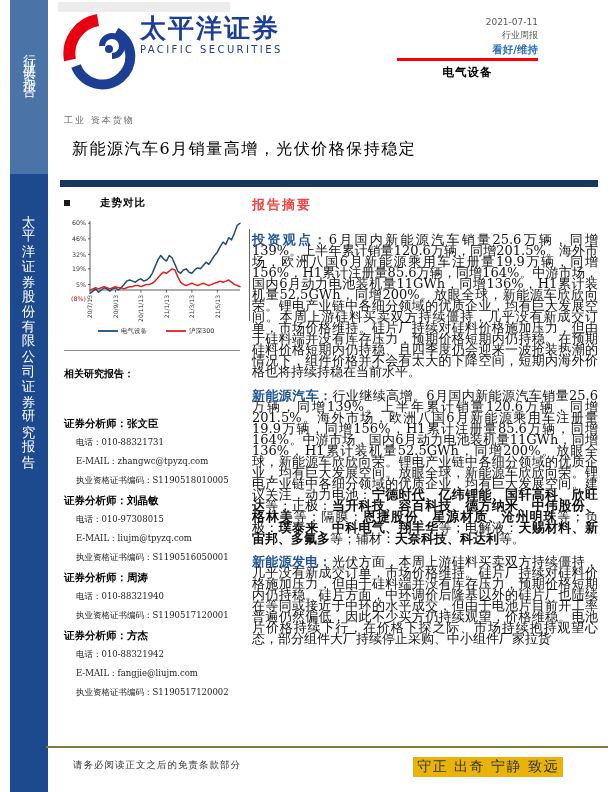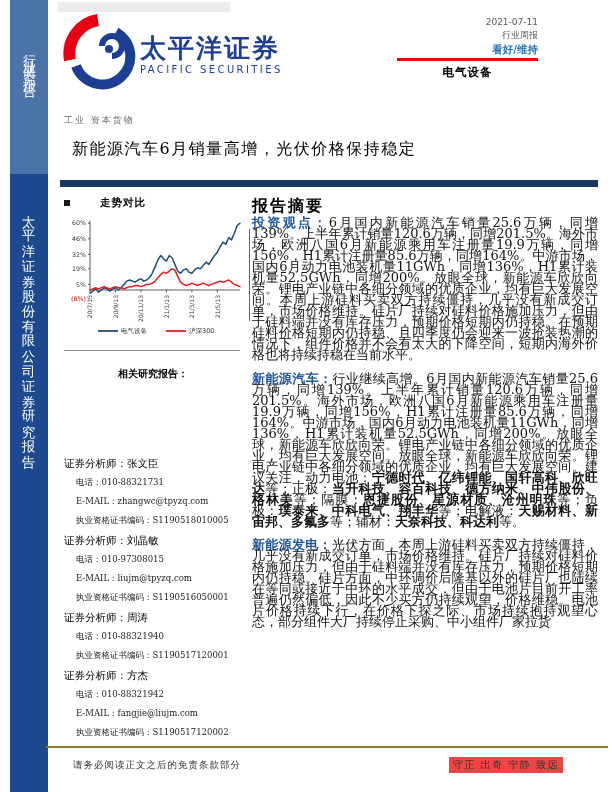--- a/index.html
+++ b/index.html
@@ -12,54 +12,54 @@
   .rail-top{position:absolute;left:0;top:0;width:38px;height:174px;background:#4A73A8;}
   .rail-bottom{position:absolute;left:0;top:174px;width:38px;height:618px;background:#1D4A8F;}
   .v-text{
     writing-mode:vertical-rl;text-orientation:upright;color:#fff;
     font-family:"DejaVu Serif", serif;display:block;margin:0 auto;
   }
   .v-text.small{font-size:13px;letter-spacing:6px;padding-top:44px;}
   .v-text.long{font-size:13.5px;letter-spacing:15px;padding-top:30px;}
   
   .top-strip{position:absolute;left:58px;top:2px;width:172px;height:10px;background:#ECECEC;}
-  .brand{position:absolute;left:62px;top:14px;display:flex;align-items:center;}
+  .brand{position:absolute;left:62px;top:14px;display:flex;align-items:flex-start;}
   .brand-text{margin-left:4px;}
   .brand-cn{font-family:"DejaVu Sans", sans-serif;font-weight:bold;font-size:26px;letter-spacing:2px;color:#1C3F94;line-height:28px;}
   .brand-en{font-family:"DejaVu Sans", sans-serif;font-size:10px;letter-spacing:2.4px;color:#1C3F94;margin-top:2px;}
   .header-meta{position:absolute;left:397px;top:16px;width:141px;text-align:right;}
   .meta-line{font-size:9px;color:#595959;line-height:13px;font-family:"DejaVu Sans", sans-serif;}
   .rating{font-size:10.5px;color:#2E74B5;line-height:14px;font-weight:bold;}
   .rating-underline{height:3px;background:#FF0000;margin-top:2px;}
   .sector{font-size:11.5px;color:#000;font-weight:bold;text-align:center;margin-top:4px;letter-spacing:1px;}
   .industry-path{position:absolute;left:64px;top:114px;font-size:9px;color:#6b6b6b;letter-spacing:2px;}
   .report-title{position:absolute;left:72px;top:139px;width:530px;font-size:16px;color:#000;letter-spacing:1.5px;}
   .title-bar{position:absolute;left:60px;top:180px;width:538px;height:7px;background:#17375E;}
   
   .left-col{position:absolute;left:64px;top:196px;width:178px;}
   .trend-header{display:flex;align-items:center;}
   .bullet-sq{width:6px;height:6px;background:#1a1a1a;margin-right:6px;}
   .trend-heading{font-size:10.5px;font-weight:bold;letter-spacing:1px;color:#000;margin-left:24px;}
   .chart-wrap{margin-top:8px;}
   .chart-divider{border-top:1px solid #8c8c8c;margin-top:6px;width:176px;}
-  .related-heading{font-size:10px;font-weight:bold;margin-top:16px;margin-bottom:76px;color:#000;text-align:center;}
-  .analyst-name{font-size:10.5px;font-weight:normal;color:#000;margin:0 0 6px 0;}
+  .related-heading{font-size:10px;font-weight:bold;margin-top:16px;margin-bottom:36px;color:#000;}
+  .analyst-name{font-size:10.5px;font-weight:bold;color:#000;margin:0 0 6px 0;}
   .analyst-line{font-size:8.5px;color:#1a1a1a;margin:0 0 7px 0;padding-left:12px;}
   .analyst-card{margin-bottom:3px;}
   
   .col-divider{position:absolute;left:249px;top:229px;width:1px;height:92px;background:#666;}
   .right-col{position:absolute;left:252px;top:196px;width:346px;}
-  .summary-heading{font-size:16px;font-weight:bold;color:#000000;letter-spacing:2px;margin:0 0 0 0;}
+  .summary-heading{font-size:13px;font-weight:bold;color:#ef4444;letter-spacing:2px;margin:0 0 20px 0;}
   .para{font-size:13px;line-height:11px;color:#111;text-align:justify;margin:0 0 12.5px 0;}
   .para .lbl{color:#1F5597;font-weight:bold;}
   .para .b{font-weight:bold;}
   
   .gold-rule{position:absolute;left:46px;top:746px;width:562px;height:2px;background:#8A7A35;}
   .disclaimer{position:absolute;left:73px;top:759px;font-size:9.5px;color:#333;letter-spacing:1px;}
-  .motto{position:absolute;right:49px;top:757px;font-size:10px;color:#333;letter-spacing:1.5px;background:#ef4444;padding:1px 4px;}
+  .motto{position:absolute;right:49px;top:757px;font-size:14px;color:#333;letter-spacing:1.5px;background:#eab308;padding:1px 4px;}
 </style>
 </head>
 <body>
 
 <div class="rail">
   <div class="rail-top">
     <span class="v-text small">行业研究报告</span>
   </div>
   <div class="rail-bottom">
     <span class="v-text long">太平洋证券股份有限公司证券研究报告</span>

